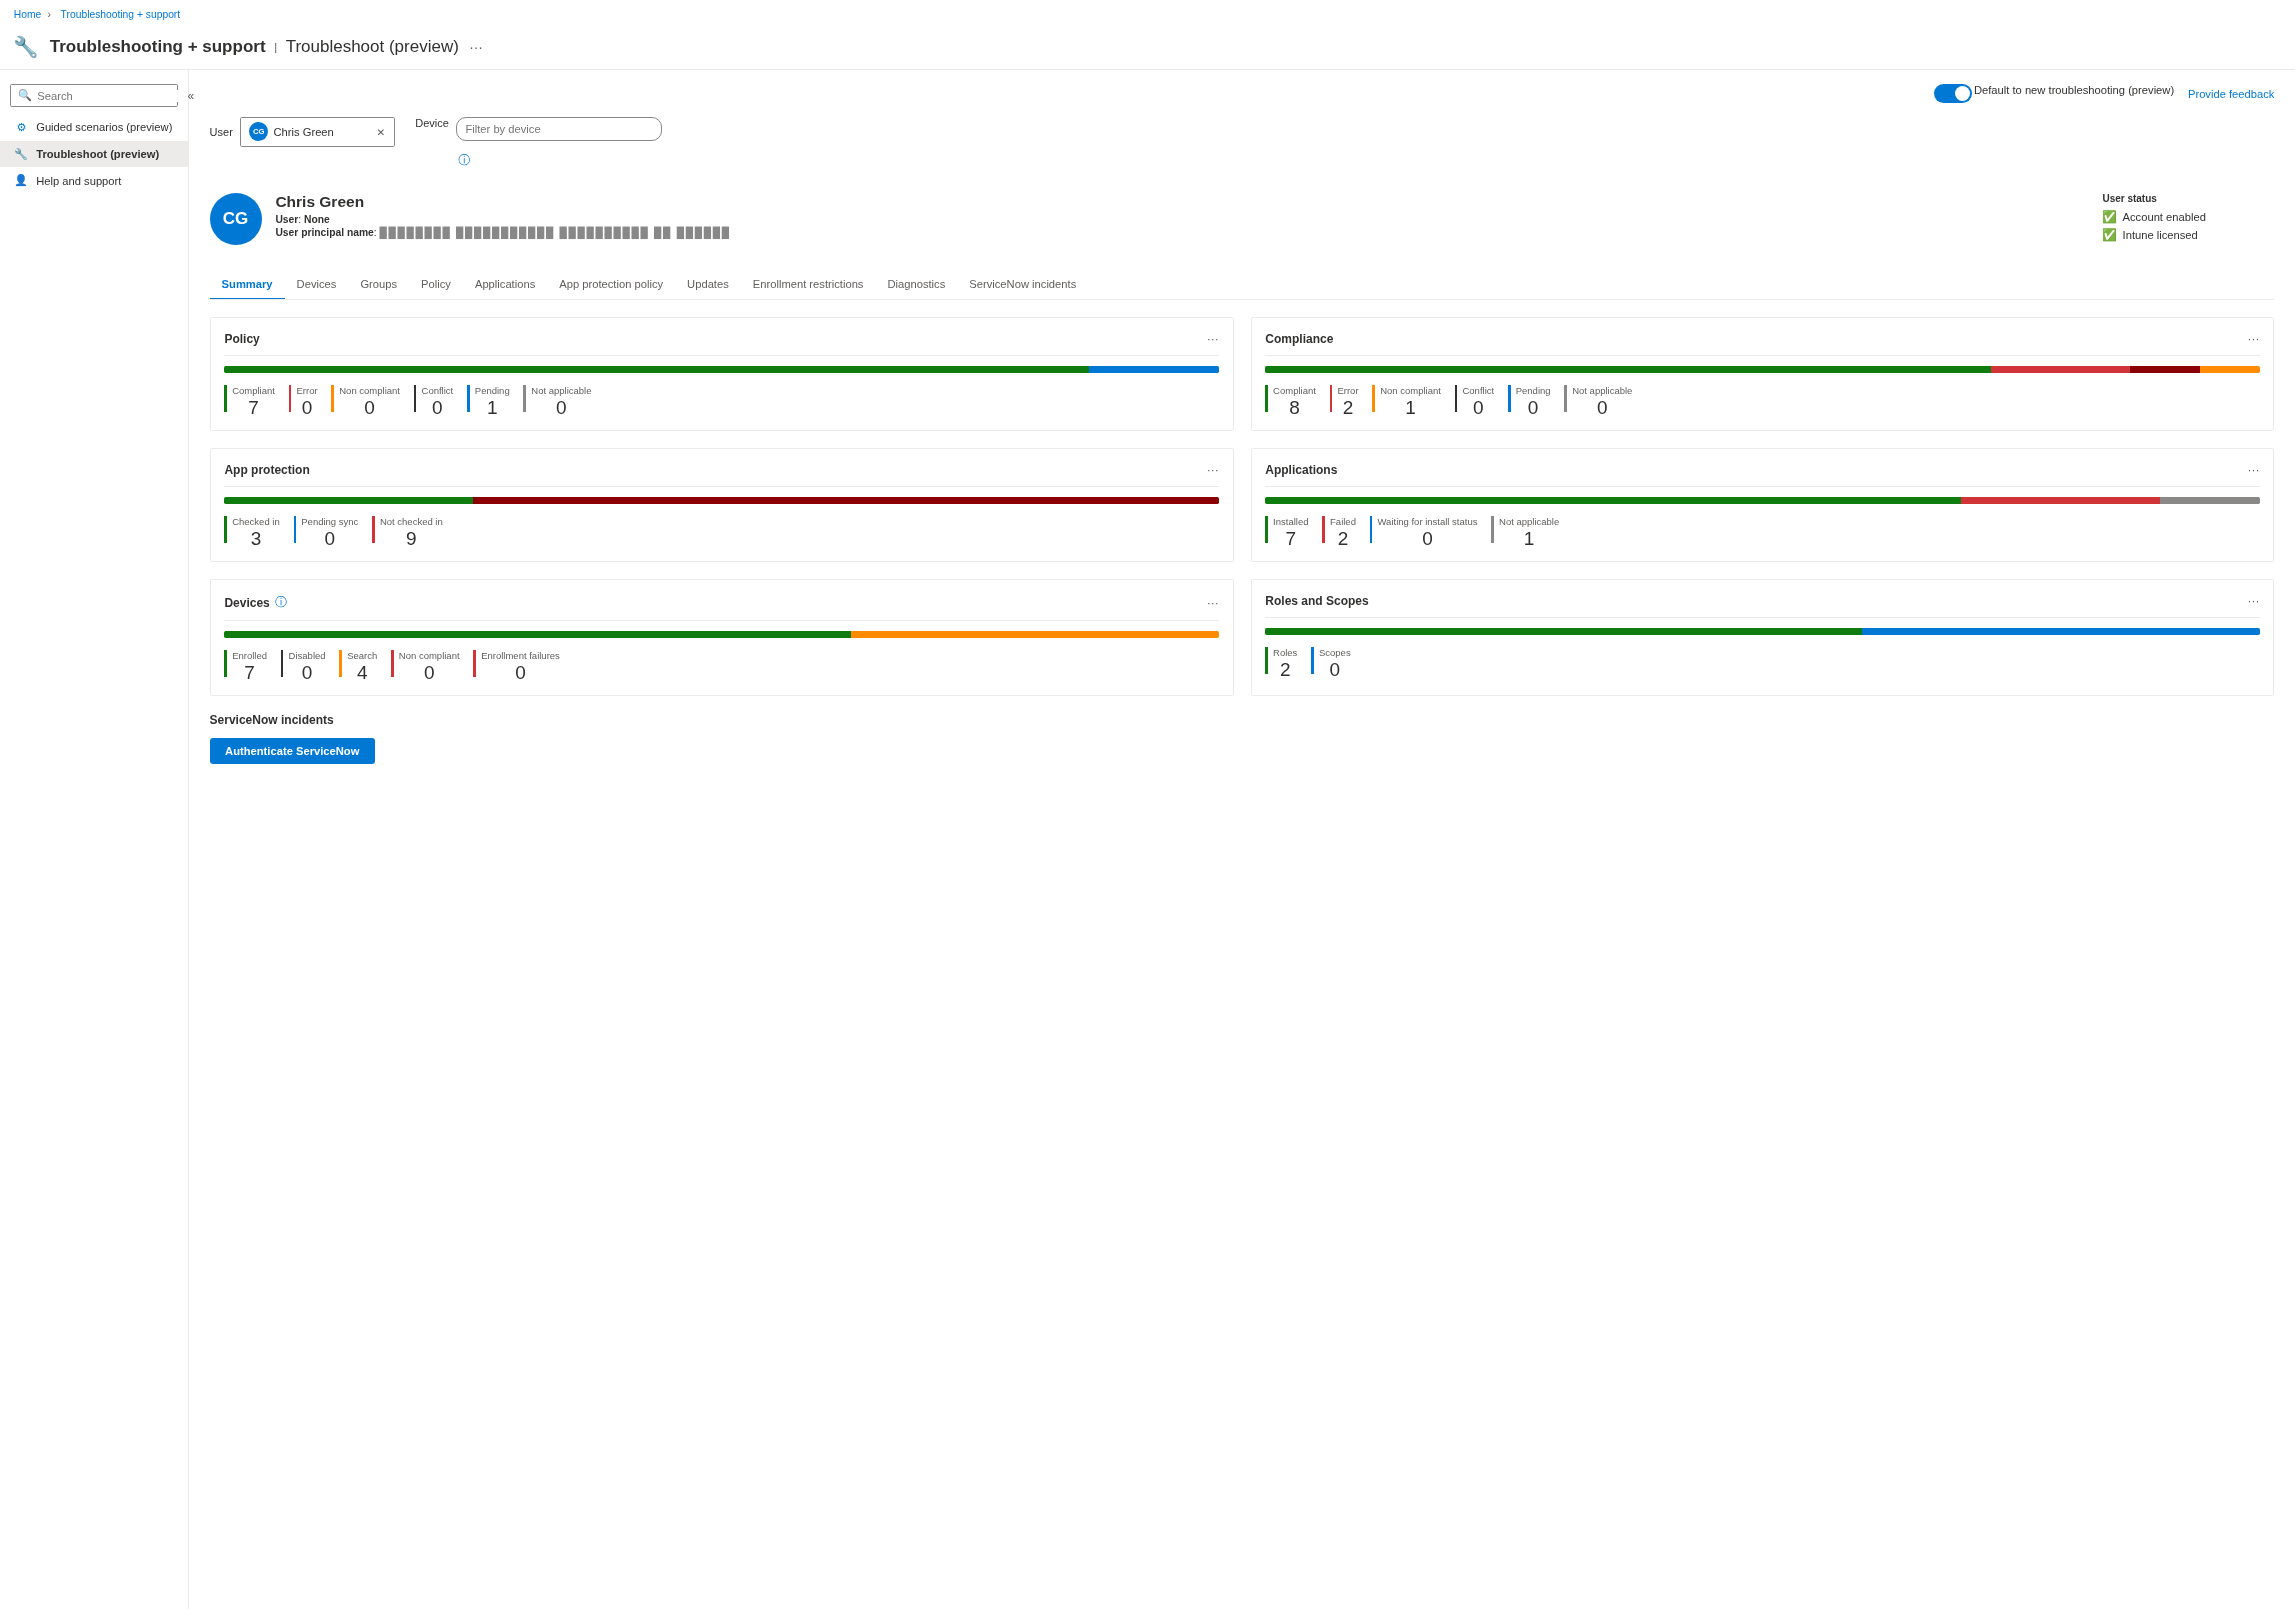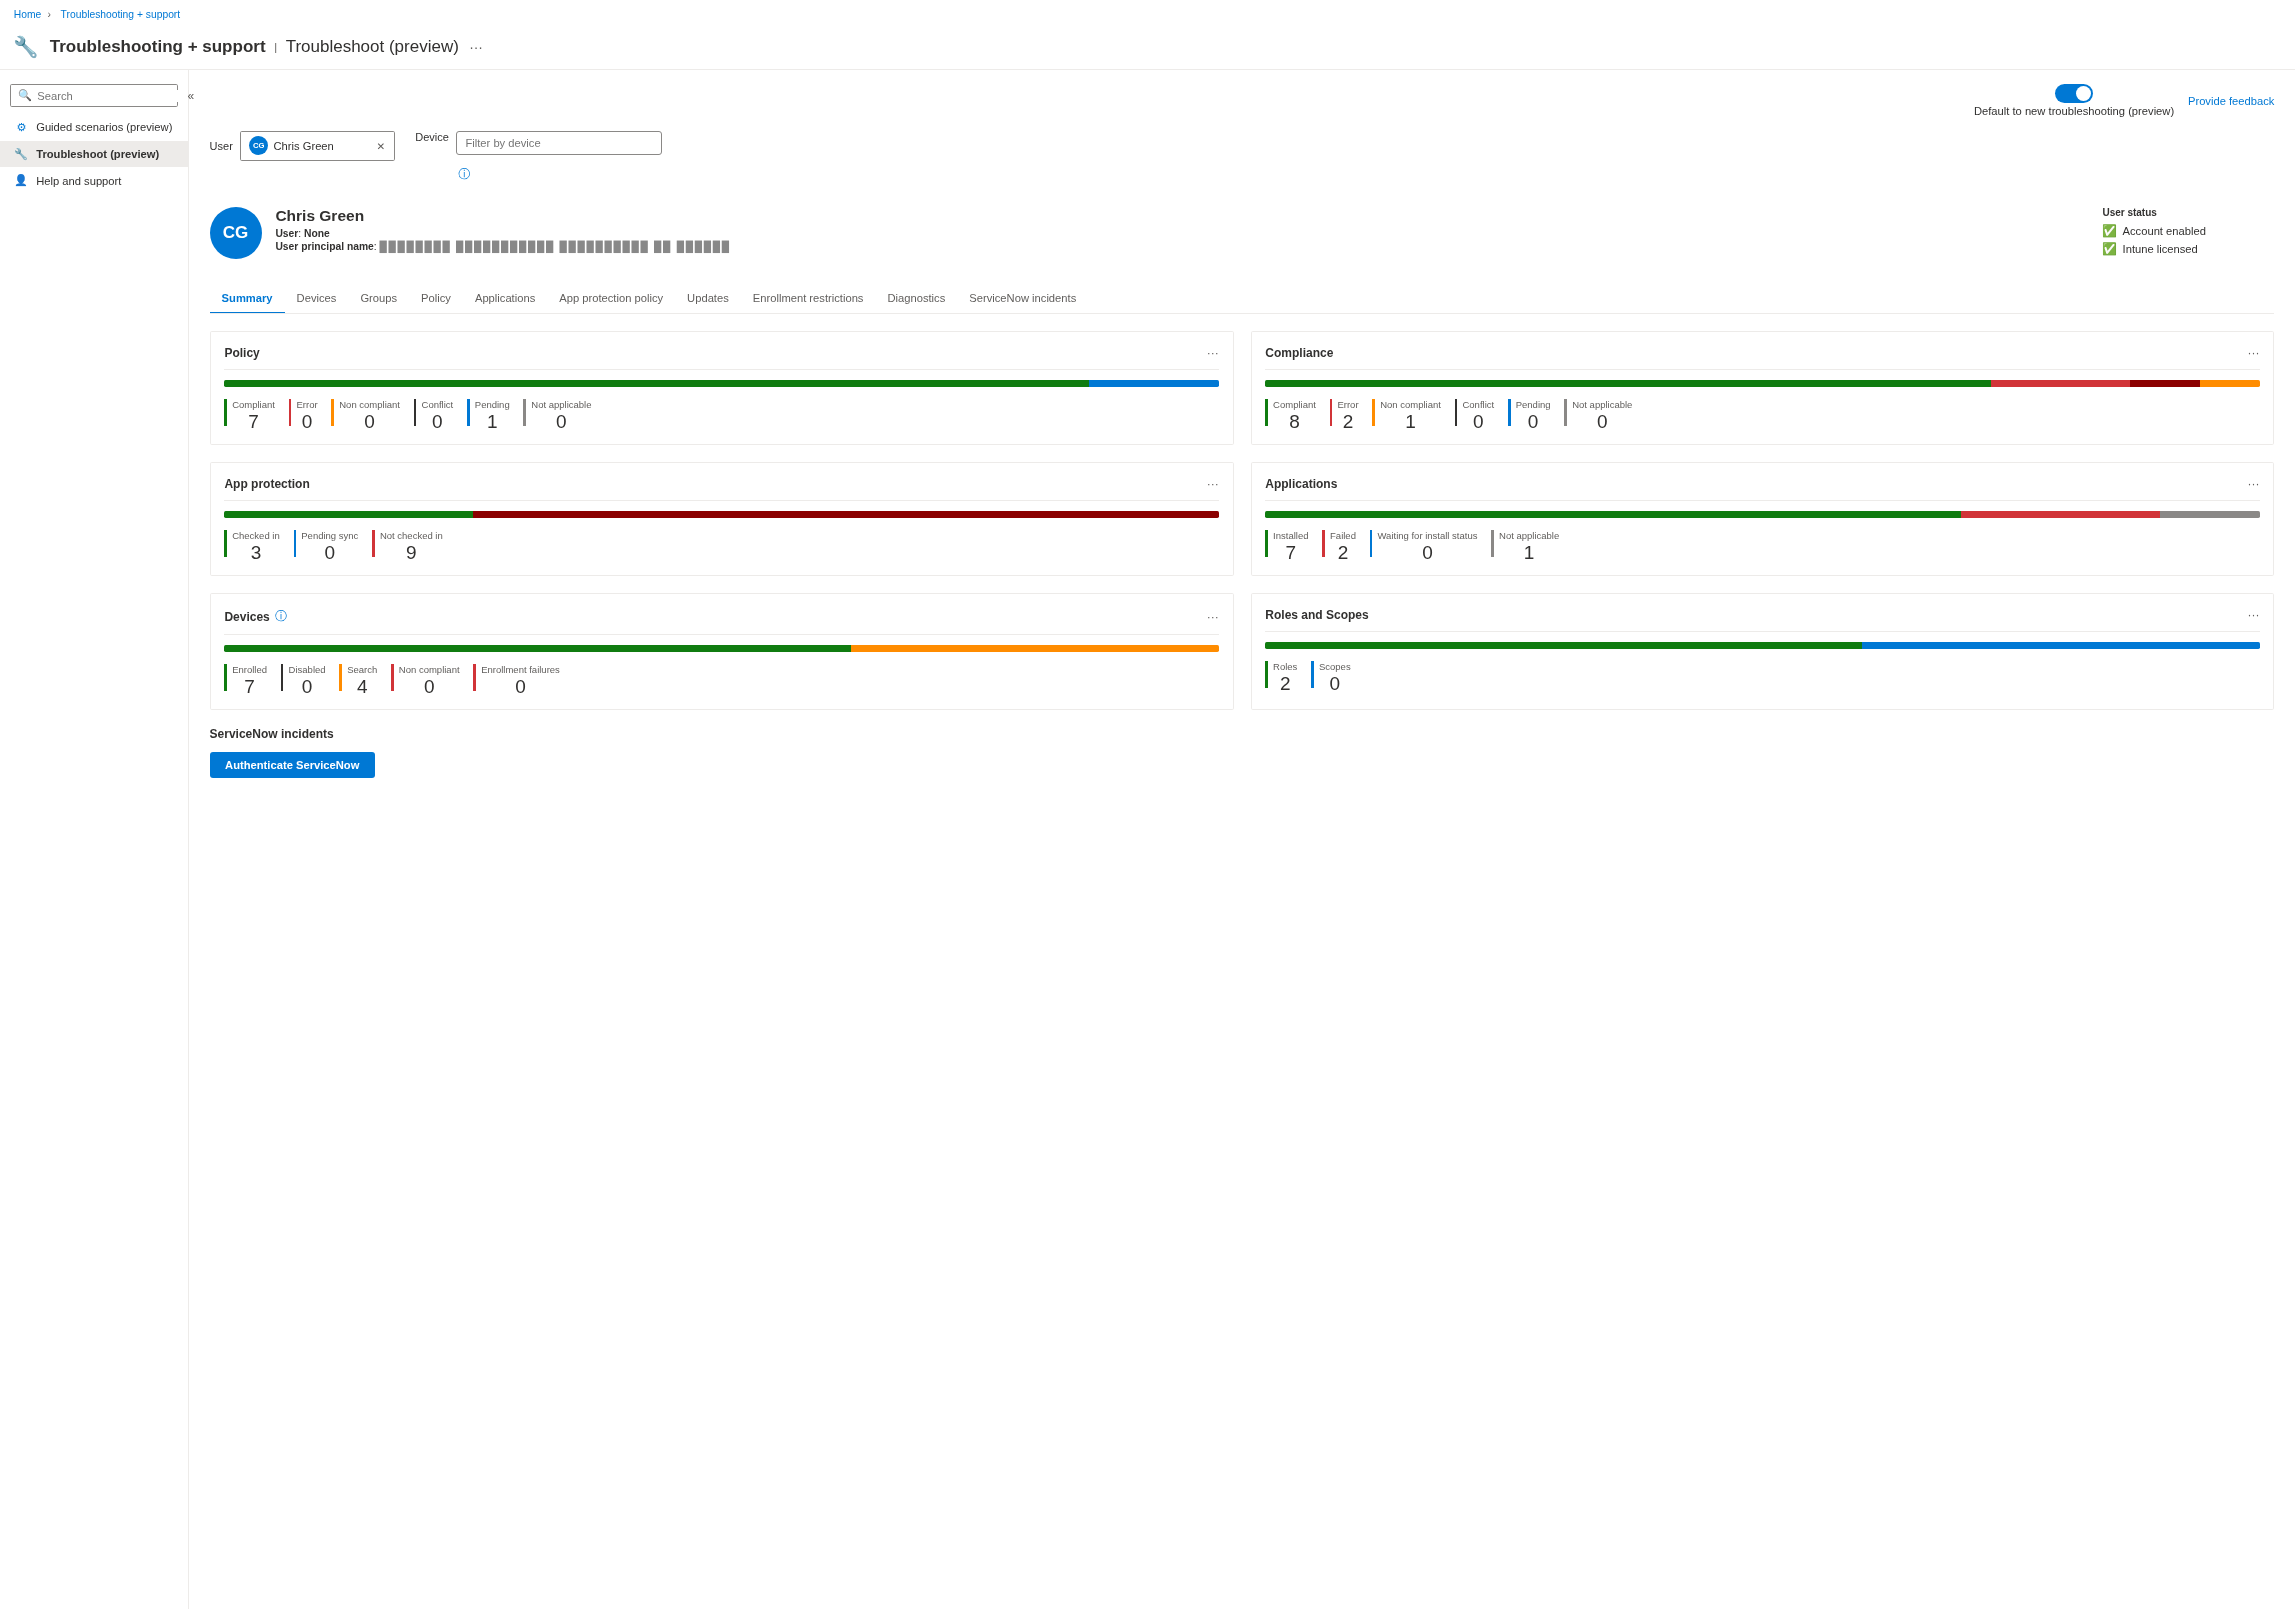--- a/index.html
+++ b/index.html
@@ -29,36 +29,36 @@
     
     .nav-item { display: flex; align-items: center; padding: 6.9px 13.8px; cursor: pointer; gap: 6.9px; color: #323130; font-size: 11.2px; }
     .nav-item.active { background: #edebe9; font-weight: 600; }
     .nav-item .nav-icon { width: 15.5px; text-align: center; color: #0078d4; }
     
     
     .main-content { flex: 1; overflow-y: auto; padding: 13.8px 20.6px; }
     
     
     .top-controls { display: flex; align-items: center; justify-content: flex-end; margin-bottom: 13.8px; gap: 13.8px; }
-    .toggle-container { display: flex; align-items: center; gap: 2px; flex-direction: column; }
+    .toggle-container { display: flex; align-items: flex-start; gap: 2px; }
     .toggle { width: 38px; height: 19px; background: #0078d4; border-radius: 9.5px; position: relative; cursor: pointer; }
     .toggle-knob { width: 15.5px; height: 15.5px; background: #fff; border-radius: 50%; position: absolute; top: 1.7px; right: 1.7px; }
     .toggle-label { font-size: 11.2px; color: #323130; }
     .provide-feedback { color: #0078d4; cursor: pointer; font-size: 11.2px; text-decoration: none; }
     
     
     .filter-row { display: flex; align-items: flex-start; gap: 20.6px; margin-bottom: 17px; }
     .filter-group { display: flex; align-items: center; gap: 6.9px; }
     .filter-label { font-size: 11px; font-weight: 400; color: #323130; }
     .user-chip { display: flex; align-items: center; gap: 5.2px; border: 0.9px solid #8a8886; border-radius: 1.7px; padding: 4.3px 8.6px; min-width: 155px; background: #fff; }
     .user-avatar { width: 19px; height: 19px; background: #0078d4; border-radius: 50%; color: #fff; font-size: 7.7px; display: flex; align-items: center; justify-content: center; font-weight: 600; }
     .user-chip-text { font-size: 11.2px; flex: 1; }
     .user-chip-close { cursor: pointer; color: #605e5c; font-size: 10.3px; }
     .device-filter { position: relative; }
-    .device-filter input { border: 0.9px solid #8a8886; border-radius: 3px; padding: 5.2px 8.6px; font-size: 11.2px; width: 206px; outline: none; color: #a19f9d; }
+    .device-filter input { border: 0.9px solid #8a8886; border-radius: 10px; padding: 5.2px 8.6px; font-size: 11.2px; width: 206px; outline: none; color: #a19f9d; }
     .device-info-icon { color: #0078d4; font-size: 12px; margin-top: 3.4px; text-align: center; cursor: pointer; }
     
     
     .user-profile { display: flex; align-items: flex-start; gap: 13.8px; margin-bottom: 17px; padding: 6.9px 0; }
     .user-avatar-large { width: 52px; height: 52px; background: #0078d4; border-radius: 50%; color: #fff; font-size: 17px; display: flex; align-items: center; justify-content: center; font-weight: 600; flex-shrink: 0; }
     .user-info { flex: 1; }
     .user-name { font-size: 15.5px; font-weight: 600; margin-bottom: 3.4px; }
     .user-detail { font-size: 10.3px; margin-bottom: 1.7px; color: #323130; }
     .user-detail span { font-weight: 600; }
     .user-upn { font-size: 10.3px; color: #323130; }

